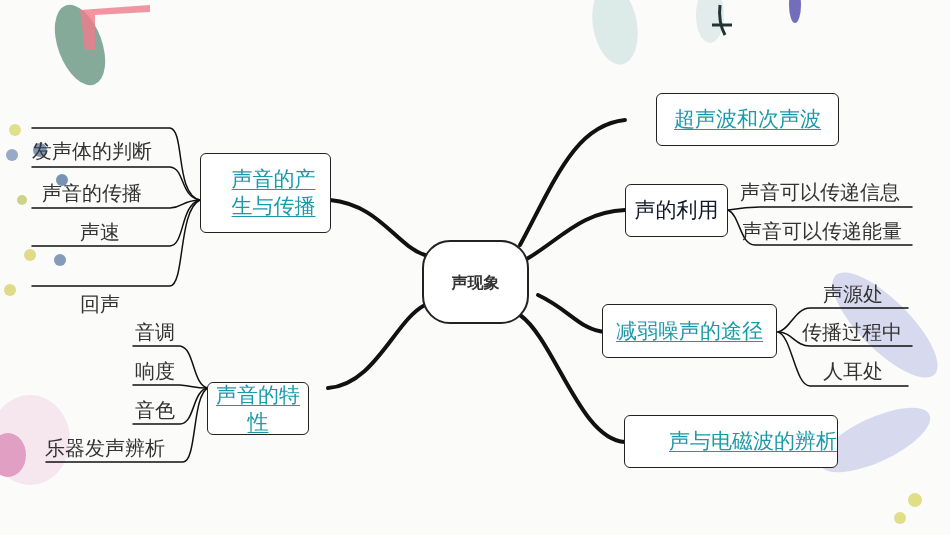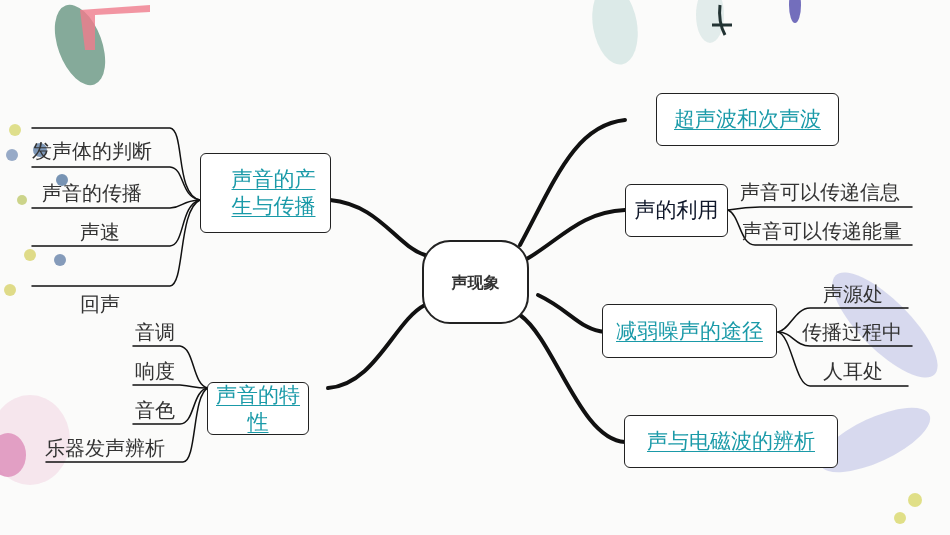--- a/index.html
+++ b/index.html
@@ -114,16 +114,16 @@
   <div class="leaf" style="left:740px; top:180px;">声音可以传递信息</div>
   <div class="leaf" style="left:742px; top:219px;">声音可以传递能量</div>
 
   <div class="node link" style="left:602px; top:304px; width:175px; height:54px;">
     <span>减弱噪声的途径</span>
   </div>
   <div class="leaf" style="left:823px; top:282px;">声源处</div>
   <div class="leaf" style="left:802px; top:320px;">传播过程中</div>
   <div class="leaf" style="left:823px; top:359px;">人耳处</div>
 
-  <div class="node link" style="left:624px; top:415px; width:214px; height:53px;">
+  <div class="node link" style="left:624px; top:415px; width:214px; height:53px;justify-content:flex-end;">
     <span>声与电磁波的辨析</span>
   </div>
 </div>
 
 </body></html>

